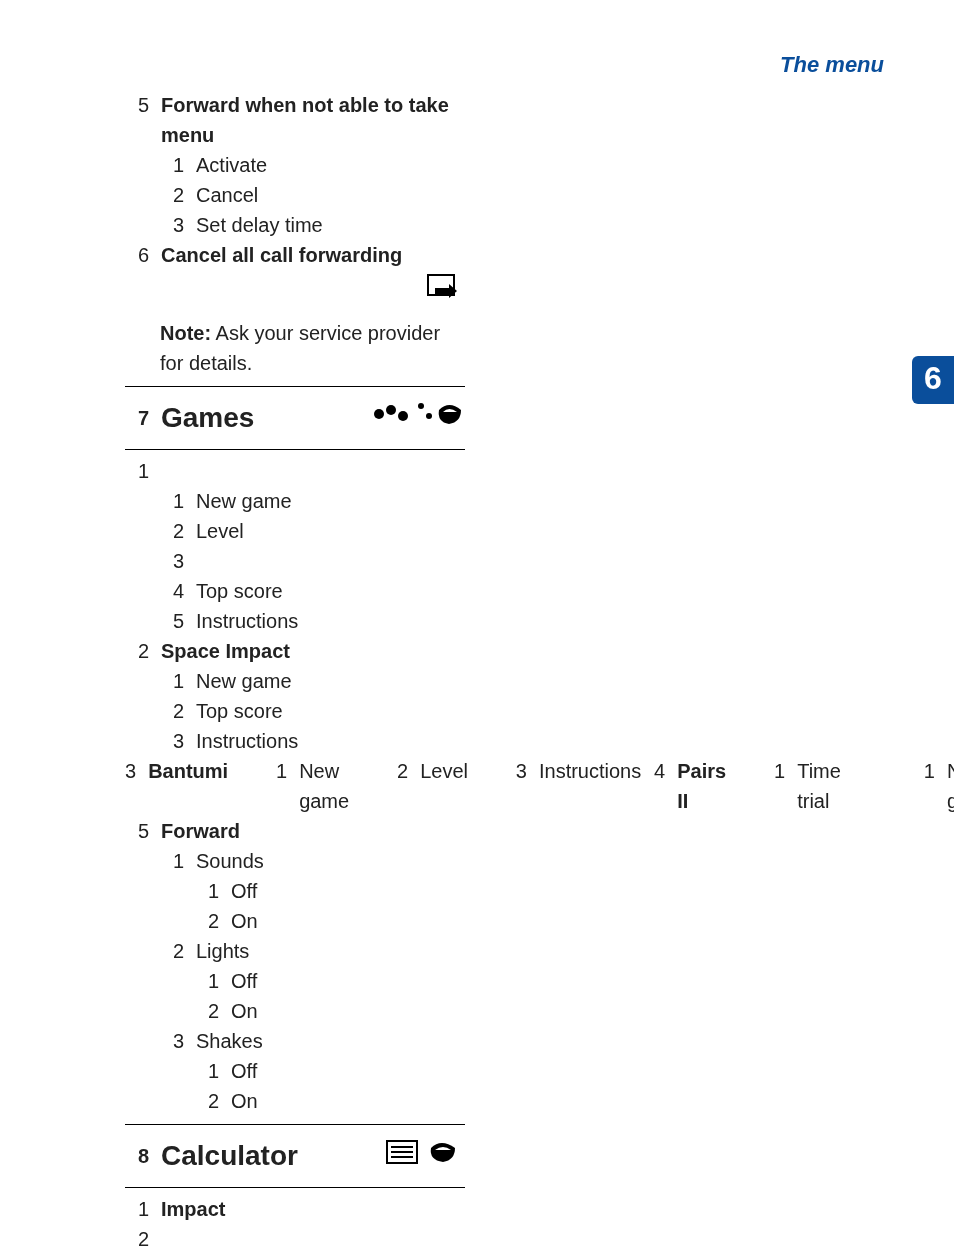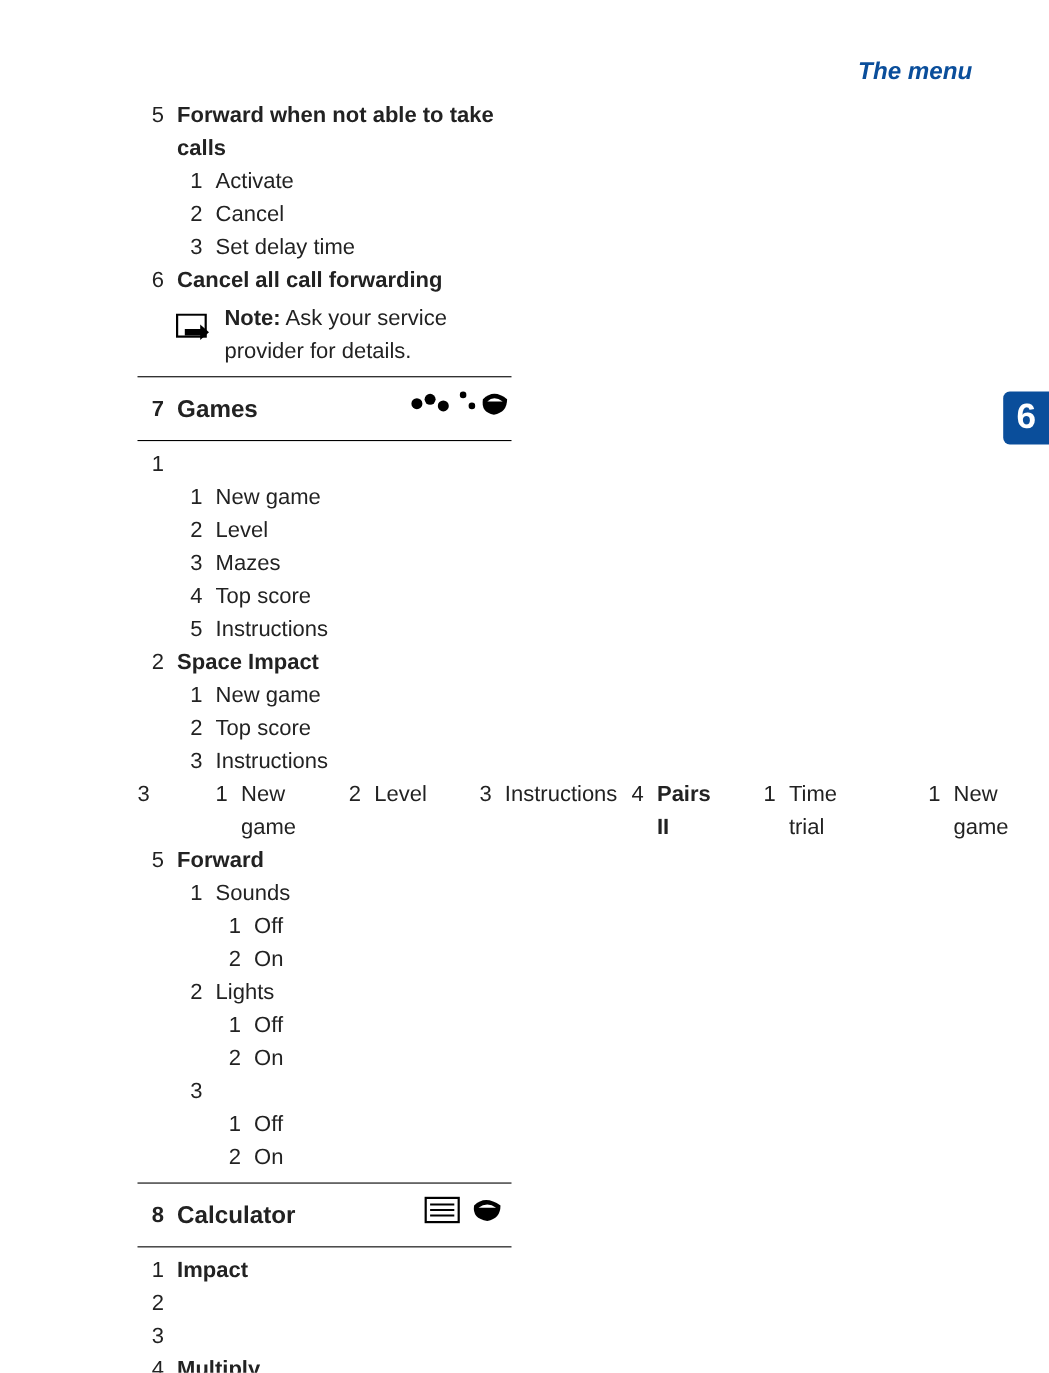--- a/index.html
+++ b/index.html
@@ -60,65 +60,66 @@
   .row2 { padding-left: 35px; }
   .row3 { padding-left: 70px; }
   .row { display: flex; }
   .txt { flex: 1; }
 
   .note-row {
     display: flex;
     gap: 6px;
     padding-left: 35px;
     font-size: 20px;
-    align-items: center;
+    align-items: flex-end;
     margin-top: 4px;
     margin-bottom: 6px;
+    flex-direction: column;
   }
   .note-icon {
     width: 38px;
     flex: none;
   }
   .note-txt { flex: 1; }
 
   .hr {
     border: none;
     border-top: 1px solid #000;
     margin: 8px 0 6px 0;
   }
   .section-head {
     display: flex;
     align-items: center;
     padding-top: 4px;
     padding-bottom: 2px;
   }
   .section-head .label {
     font-weight: 700;
-    font-size: 22px;
+    font-size: 28px;
   }
   .section-head .icon-slot {
     margin-left: auto;
     width: 100px;
     text-align: right;
   }
   .section-icon { display: inline-block; }
 </style>
 </head>
 <body>
 
 <div class="header">The menu</div>
 <div class="side-tab">6</div>
 
 <div class="columns">
 
   <div class="col">
 
     <div class="row row1">
       <span class="num">5</span>
-      <span class="txt bold">Forward when not able to take calls</span>
+      <span class="txt bold">Forward when not able to take menu</span>
     </div>
     <div class="row row2">
       <span class="num">1</span>
       <span class="txt">Activate</span>
     </div>
     <div class="row row2">
       <span class="num">2</span>
       <span class="txt">Cancel</span>
     </div>
     <div class="row row2">
@@ -170,21 +171,20 @@
     <div class="row row2">
         <span class="num">1</span>
         <span class="txt">New game</span>
       </div>
     <div class="row row2">
         <span class="num">2</span>
         <span class="txt">Level</span>
       </div>
     <div class="row row2">
         <span class="num">3</span>
-        <span class="txt">Mazes</span>
       </div>
     <div class="row row2">
         <span class="num">4</span>
         <span class="txt">Top score</span>
       </div>
     <div class="row row2">
         <span class="num">5</span>
         <span class="txt">Instructions</span>
       </div>
 
@@ -200,20 +200,21 @@
         <span class="num">2</span>
         <span class="txt">Top score</span>
       </div>
     <div class="row row2">
         <span class="num">3</span>
         <span class="txt">Instructions</span>
       </div>
 
     <div class="row row1">
         <span class="num">3</span>
+        <span class="txt bold">Bantumi</span>
     <div class="row row2">
           <span class="num">1</span>
           <span class="txt">New game</span>
         </div>
     <div class="row row2">
           <span class="num">2</span>
           <span class="txt">Level</span>
         </div>
     <div class="row row2">
           <span class="num">3</span>
@@ -260,20 +261,21 @@
     <div class="row row3">
           <span class="num">1</span>
           <span class="txt">Off</span>
         </div>
     <div class="row row3">
           <span class="num">2</span>
           <span class="txt">On</span>
         </div>
     <div class="row row2">
           <span class="num">3</span>
+          <span class="txt">Shakes</span>
         </div>
     <div class="row row3">
           <span class="num">1</span>
           <span class="txt">Off</span>
         </div>
     <div class="row row3">
           <span class="num">2</span>
           <span class="txt">On</span>
         </div>
 

